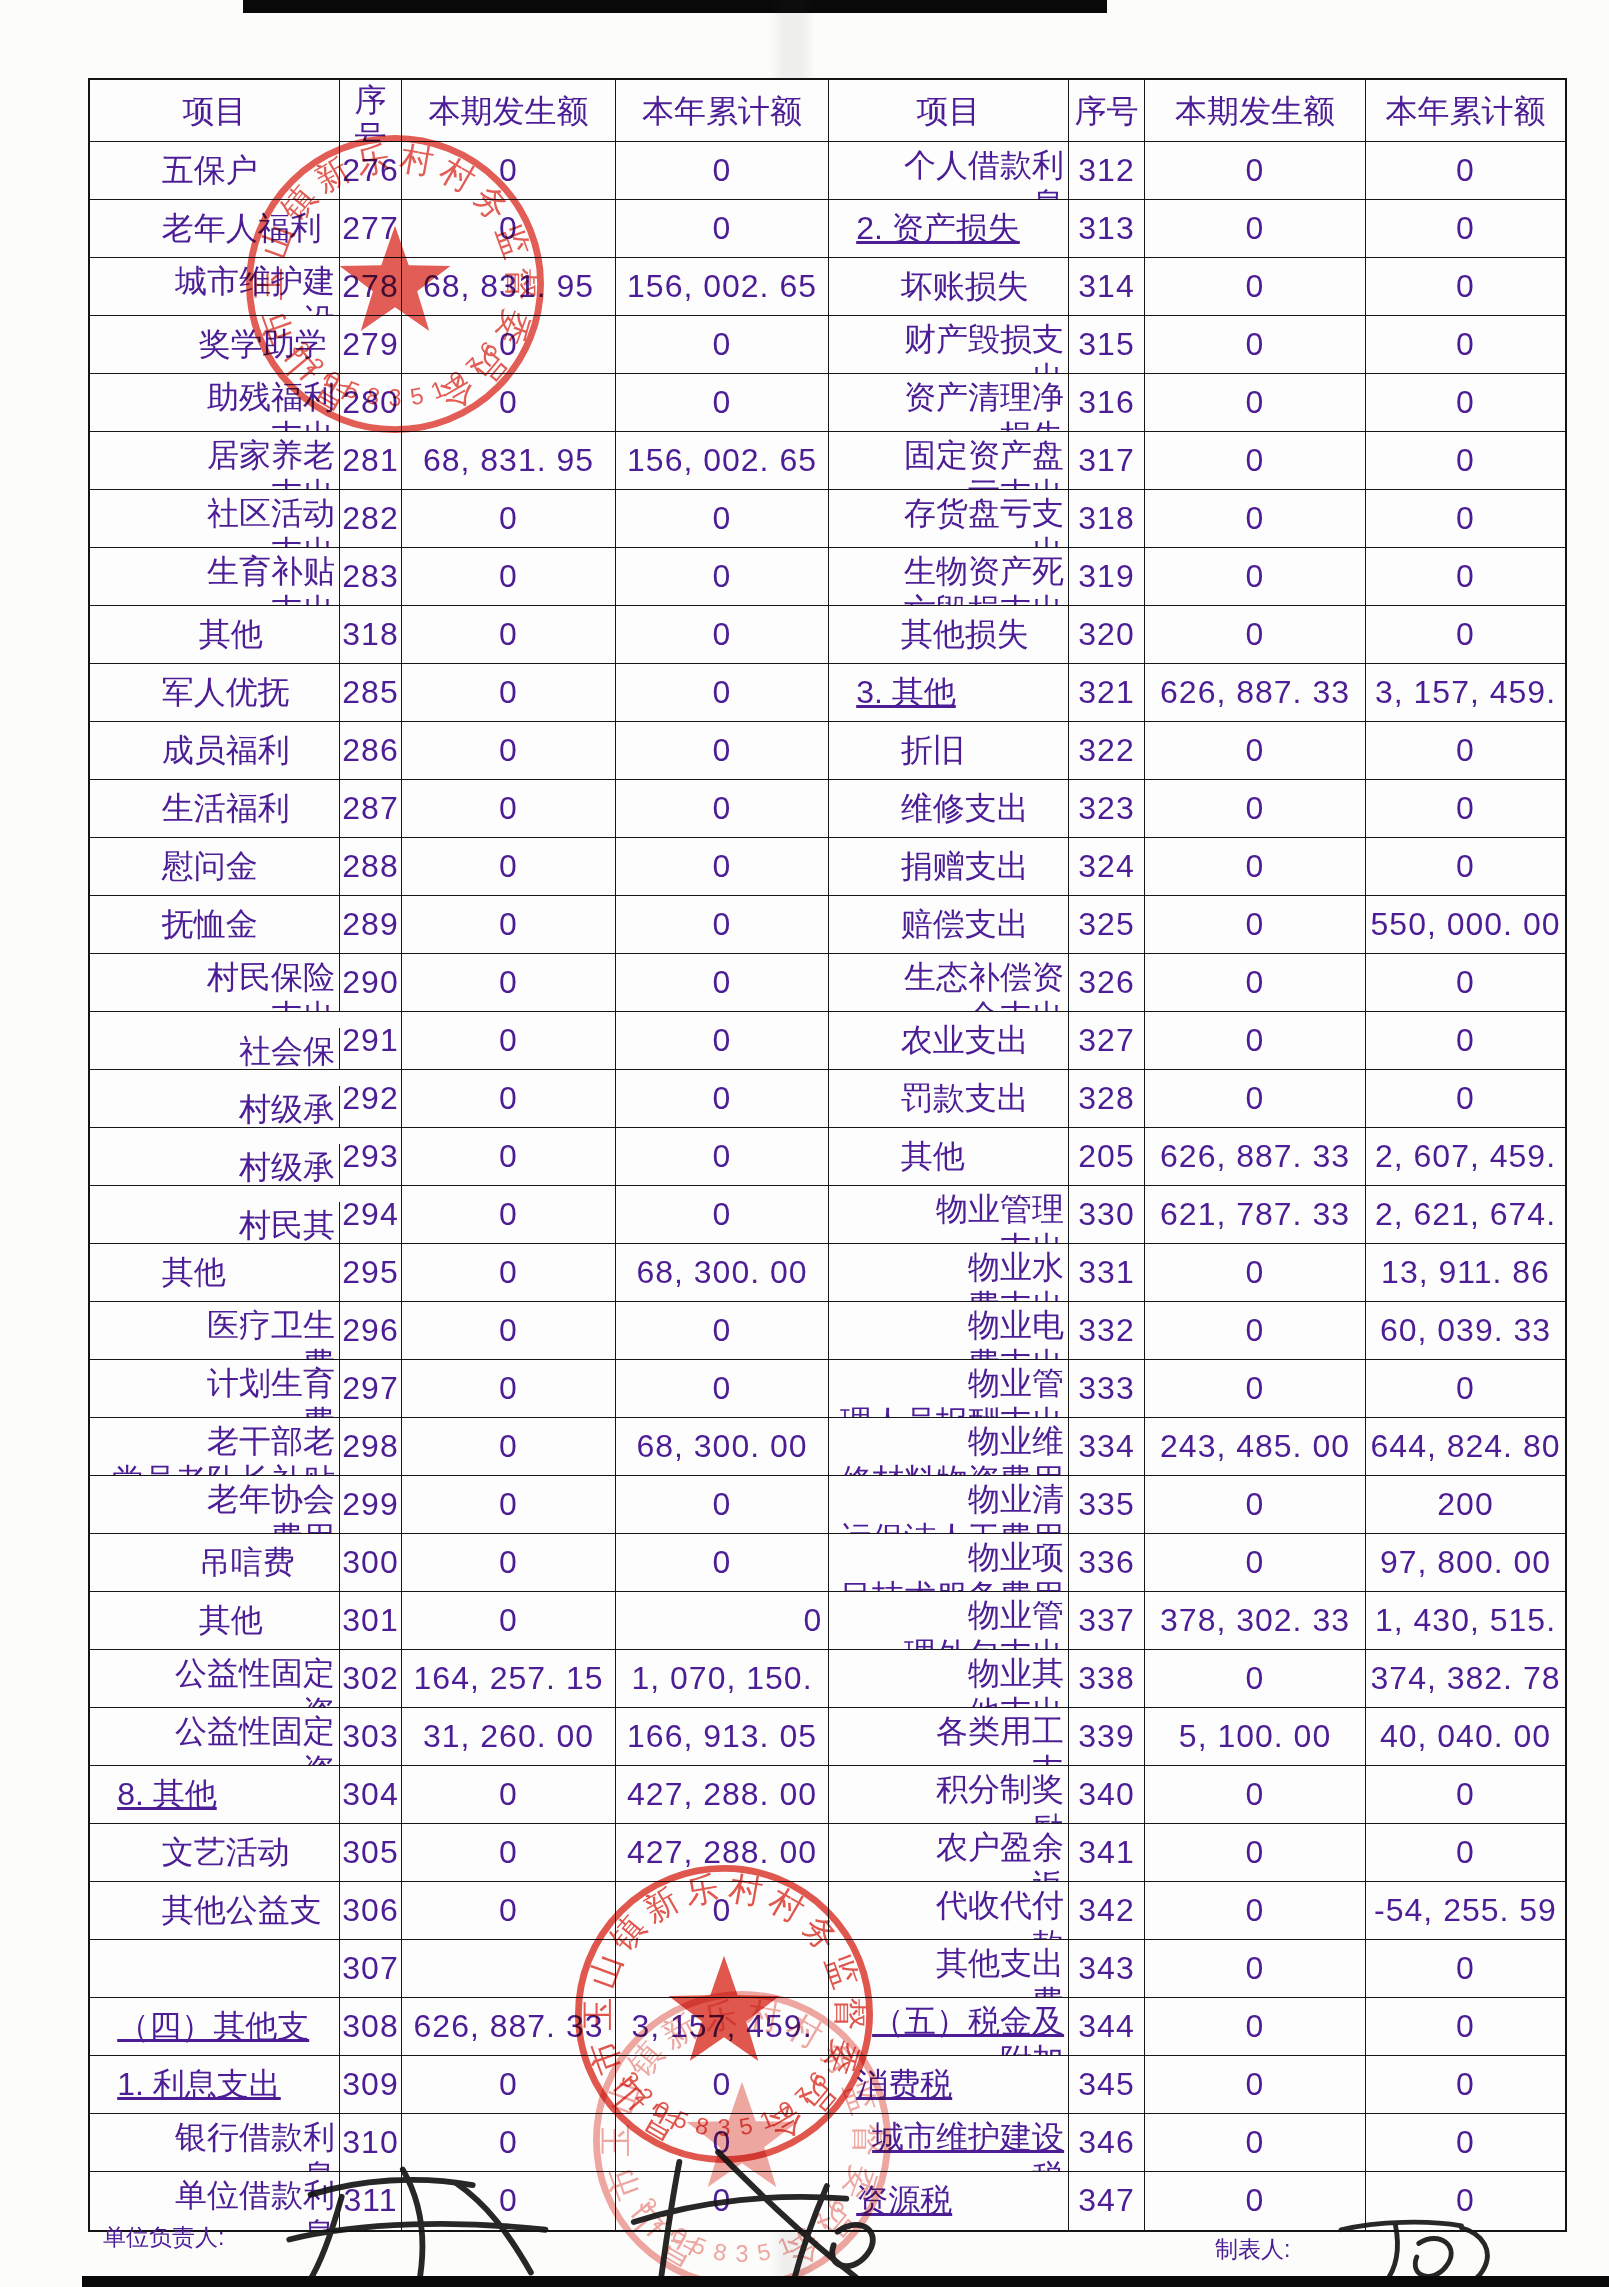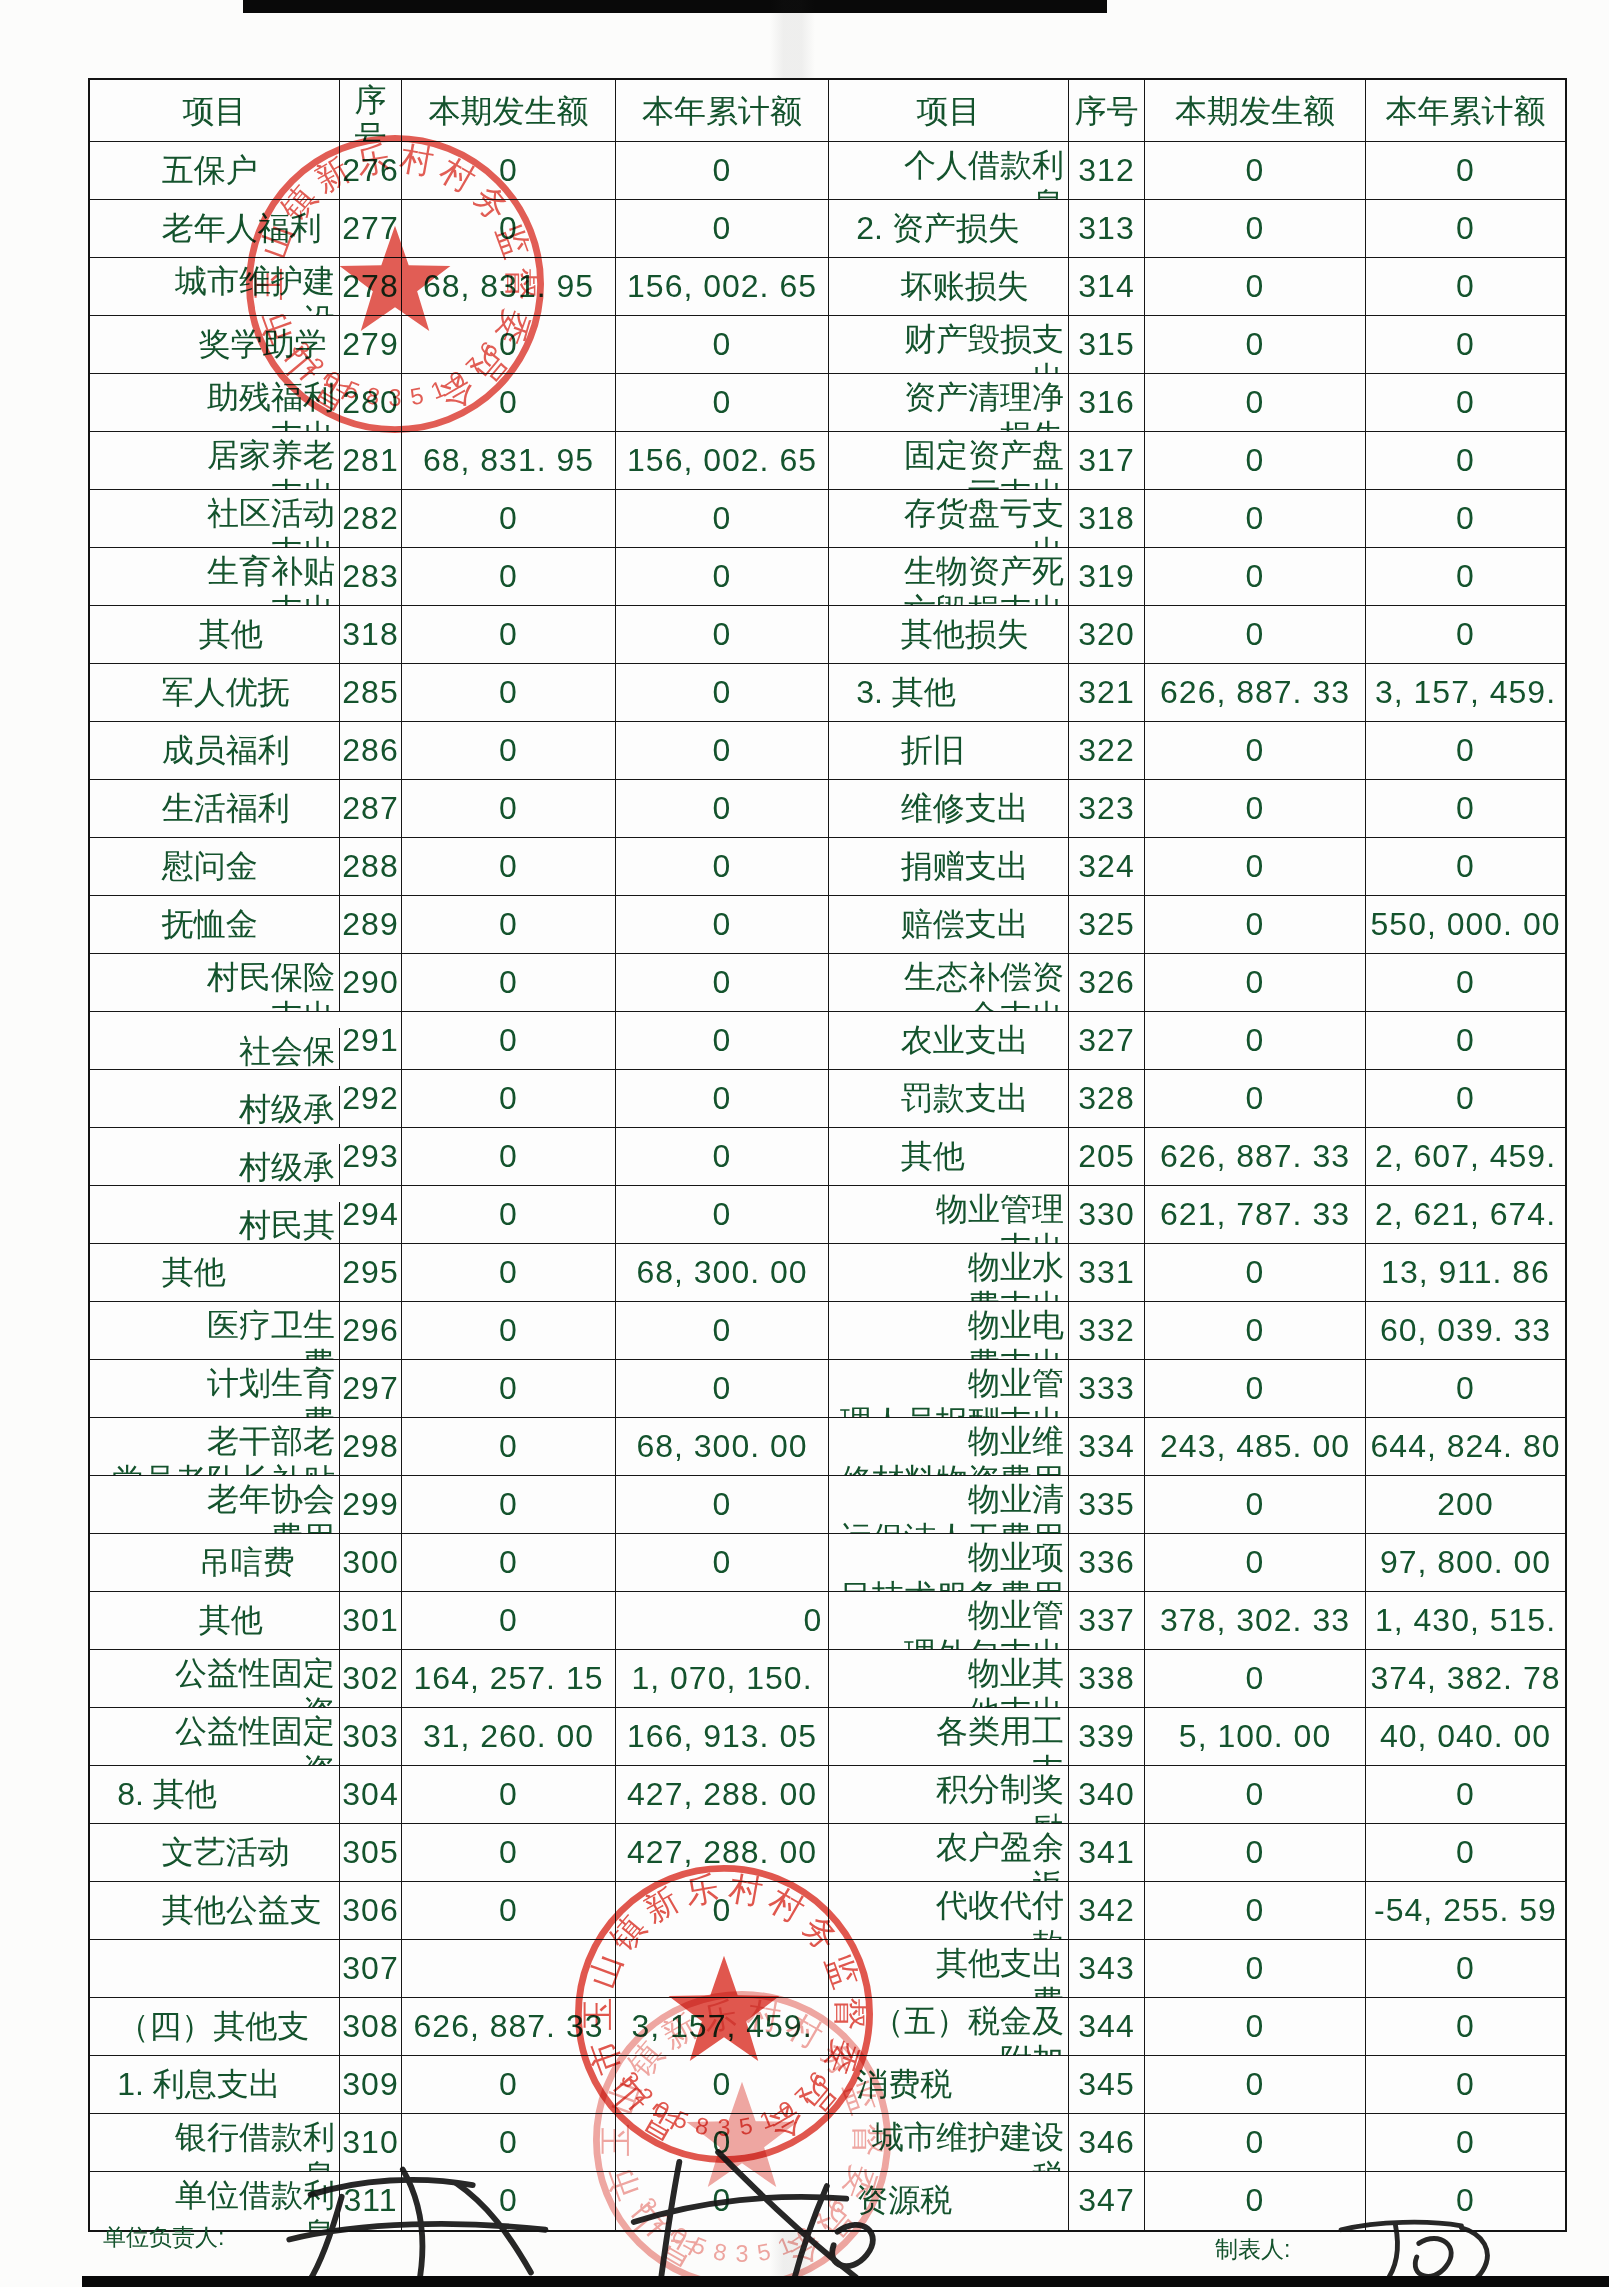--- a/index.html
+++ b/index.html
@@ -1,20 +1,20 @@
 <!DOCTYPE html>
 <html><head>
 <meta charset="utf-8">
 <style>
   html,body{margin:0;padding:0;background:#e8e8e8;}
   .page{
     position:relative; width:1610px; height:2287px; margin:0 auto;
     background:#fcfcfb; overflow:hidden;
     font-family:"Liberation Sans","DejaVu Sans",sans-serif;
-    color:#14532d;
+    color:#4c1d95;
   }
   .scan-bar{position:absolute;background:#090909;}
   .scan-bar.top{left:243px;top:0;width:864px;height:12.6px;}
   .scan-bar.bottom{left:82px;top:2276px;width:1527px;height:11.6px;}
   .scan-band{position:absolute;left:770px;top:0;width:45px;height:2287px;
     background:linear-gradient(90deg,rgba(0,0,0,0) 0%,rgba(60,60,60,.07) 30%,rgba(60,60,60,.07) 70%,rgba(0,0,0,0) 100%);}
   
   .grid{
     position:absolute; left:88px; top:78px;
     display:grid;
@@ -32,21 +32,21 @@
     box-sizing:border-box;
   }
   .cell.last-col{border-right:none;}
   .cell.last-row{border-bottom:none;}
   .hd{white-space:pre-line;text-align:center;line-height:62px;}
   .hd.two{line-height:37px;padding-top:1.9px;}
   .num{text-align:center;line-height:57px;letter-spacing:1px;}
   .num.right{text-align:right;padding-right:5.8px;}
   .lbl{white-space:pre-line;line-height:57px;padding-left:7.8px;padding-right:3.9px;}
   .lbl.two{line-height:39px;padding-top:3.9px;text-align:right;}
-  .ind-a{text-indent:19.4px;}
+  .ind-a{text-indent:19.4px;text-decoration:underline;}
   .ind-b{text-indent:64px;}
   .ind-c{text-indent:101px;}
   .ind-d{text-indent:124px;margin-top:16px;}
   .ind-e{text-indent:78px;}
   
   .footer-label{position:absolute;font-size:23px;line-height:39px;}
   .footer-label.left{left:103px;top:2218px;}
   .footer-label.right{left:1215px;top:2230px;text-align:right;}
   
   .stamp{position:absolute;mix-blend-mode:multiply;pointer-events:none;}

